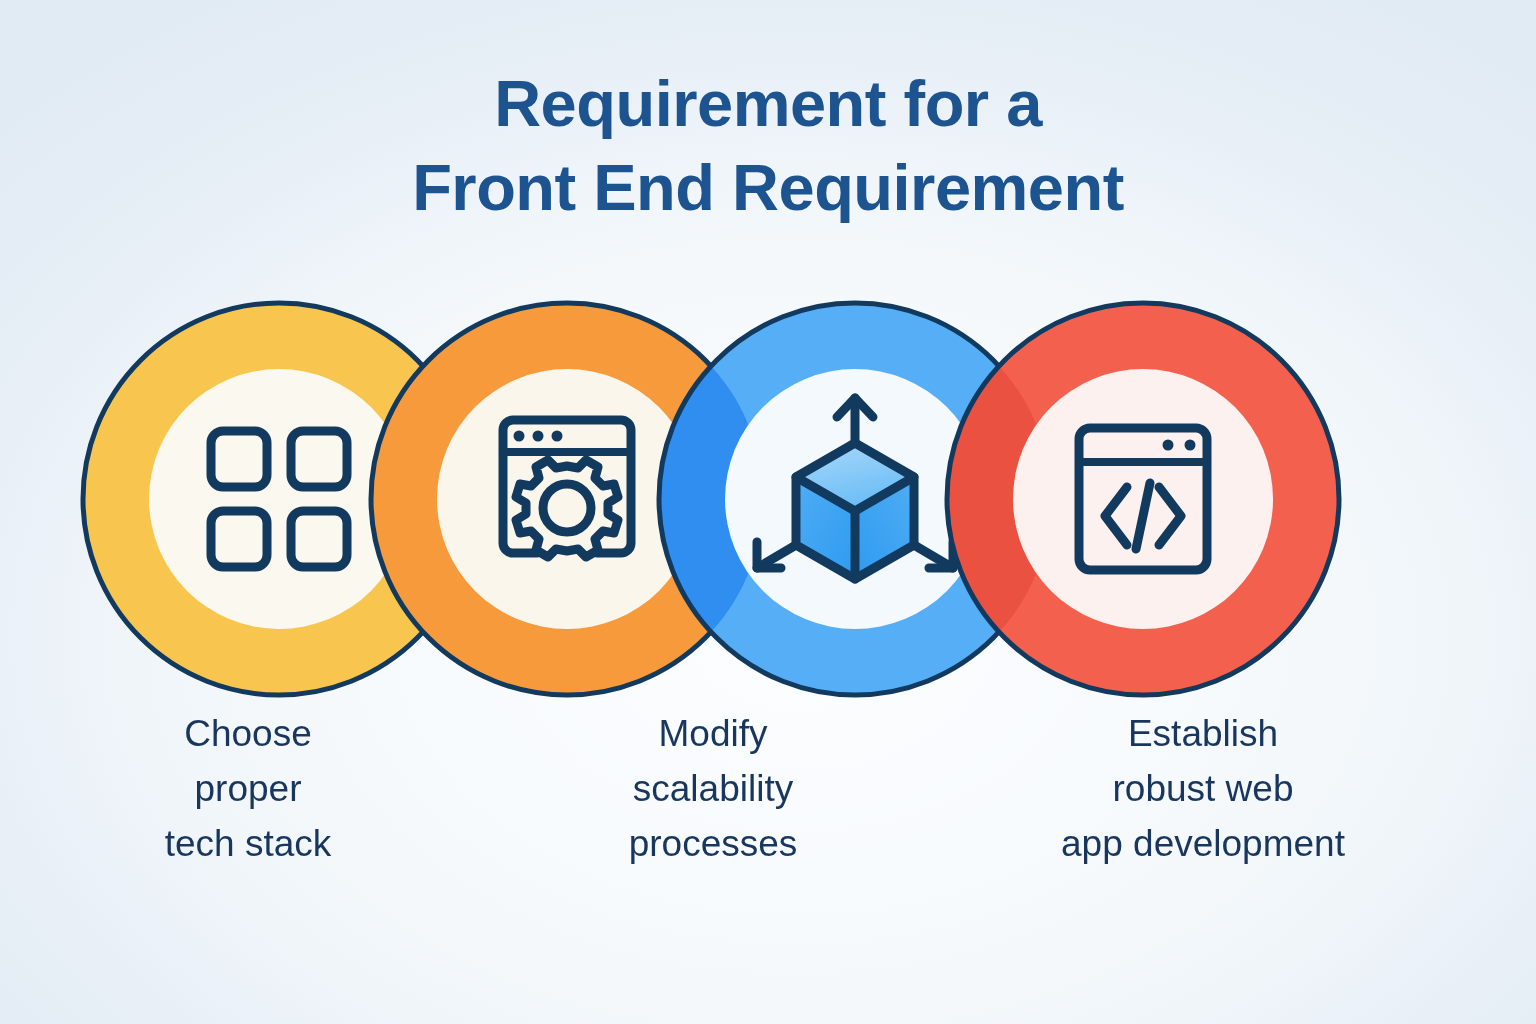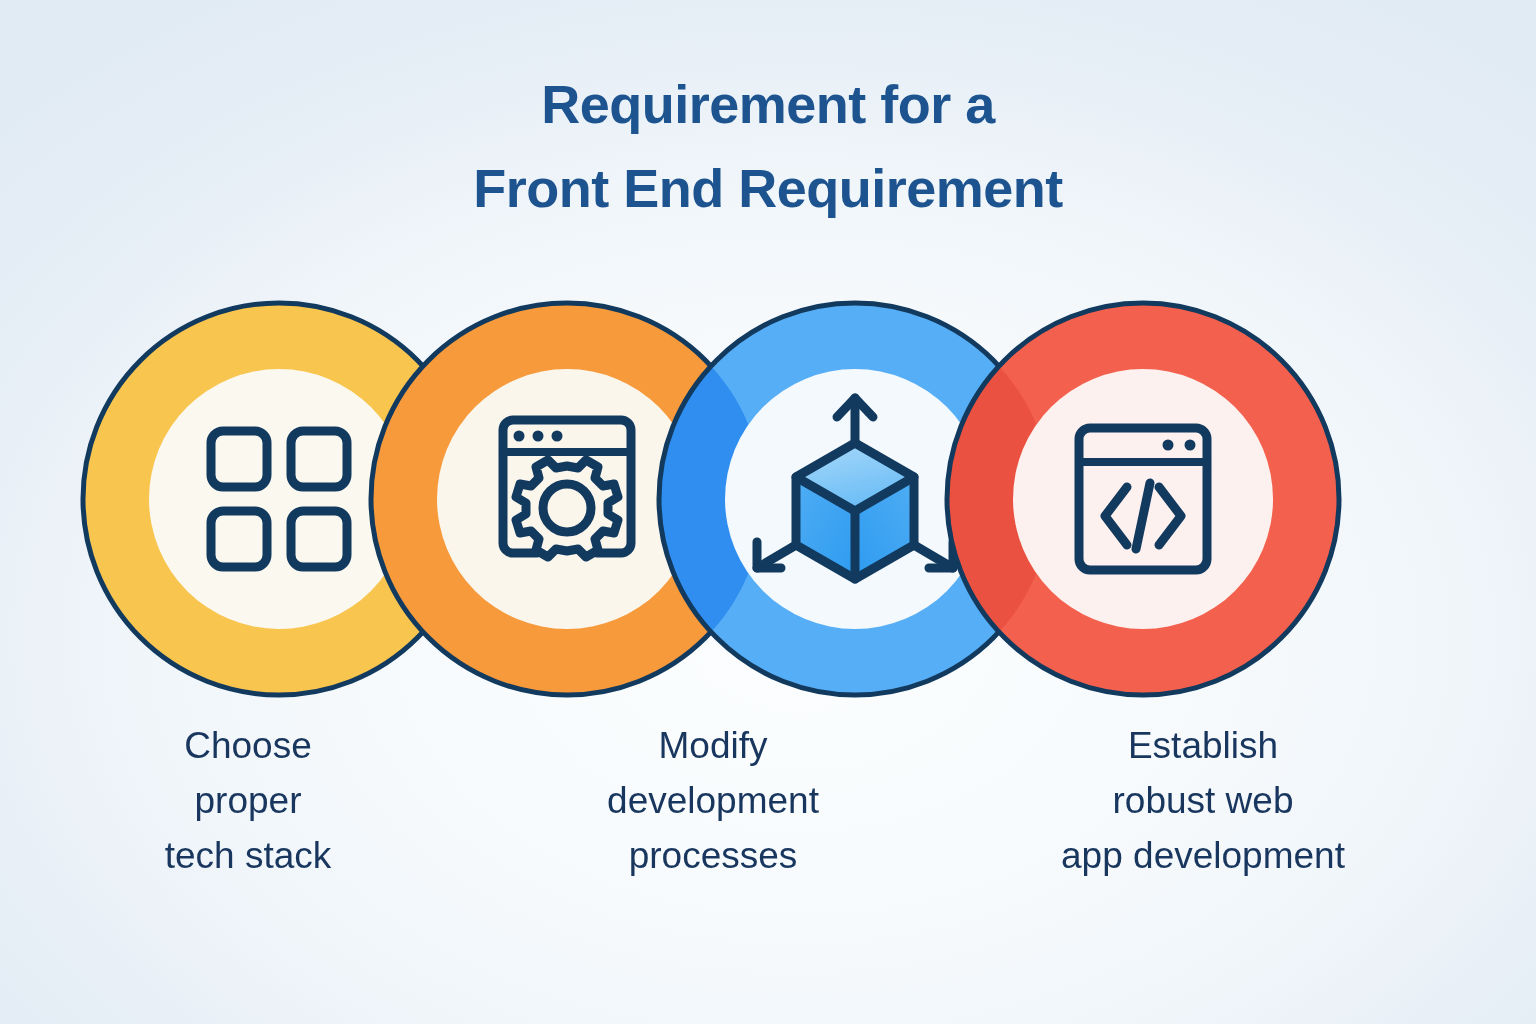--- a/index.html
+++ b/index.html
@@ -35,21 +35,21 @@
     left: 0;
     top: 62px;
     width: 1536px;
     text-align: center;
     pointer-events: none;
   }
   .title-line {
     display: block;
     font-family: "Liberation Sans", sans-serif;
     font-weight: bold;
-    font-size: 54px;
+    font-size: 65px;
     line-height: 84px;
     letter-spacing: -0.5px;
     color: #1d5490;
     white-space: pre;
   }
 
   
   #circles-layer {
     position: absolute;
     left: 0;
@@ -64,36 +64,35 @@
   }
 
   
   #captions-row {
     position: absolute;
     left: 83px;
     top: 706px;
     width: 1310px;
     display: flex;
     flex-direction: row;
-    align-items: flex-end;
+    align-items: center;
     justify-content: space-between;
   }
   .caption {
     width: 330px;
     text-align: center;
     color: #18365e;
     font-family: "Liberation Sans", sans-serif;
     font-size: 37px;
     line-height: 55px;
     font-weight: normal;
     white-space: pre-line;
   }
   .caption.wide {
     width: 380px;
-    margin-top: 12px;
   }
 </style>
 </head>
 <body>
 
 <div id="infographic">
 
   <div id="title-block">
     <span class="title-line">Requirement for a</span>
     <span class="title-line">Front End Requirement</span>
@@ -243,20 +242,20 @@
         </g>
       </g>
     </svg>
   </div>
 
   <div id="captions-row">
     <div class="caption">Choose
 proper
 tech stack</div>
     <div class="caption">Modify
-development
+scalability
 processes</div>
     <div class="caption wide">Establish
 robust web
 app development</div>
   </div>
 
 </div>
 
 </body></html>

